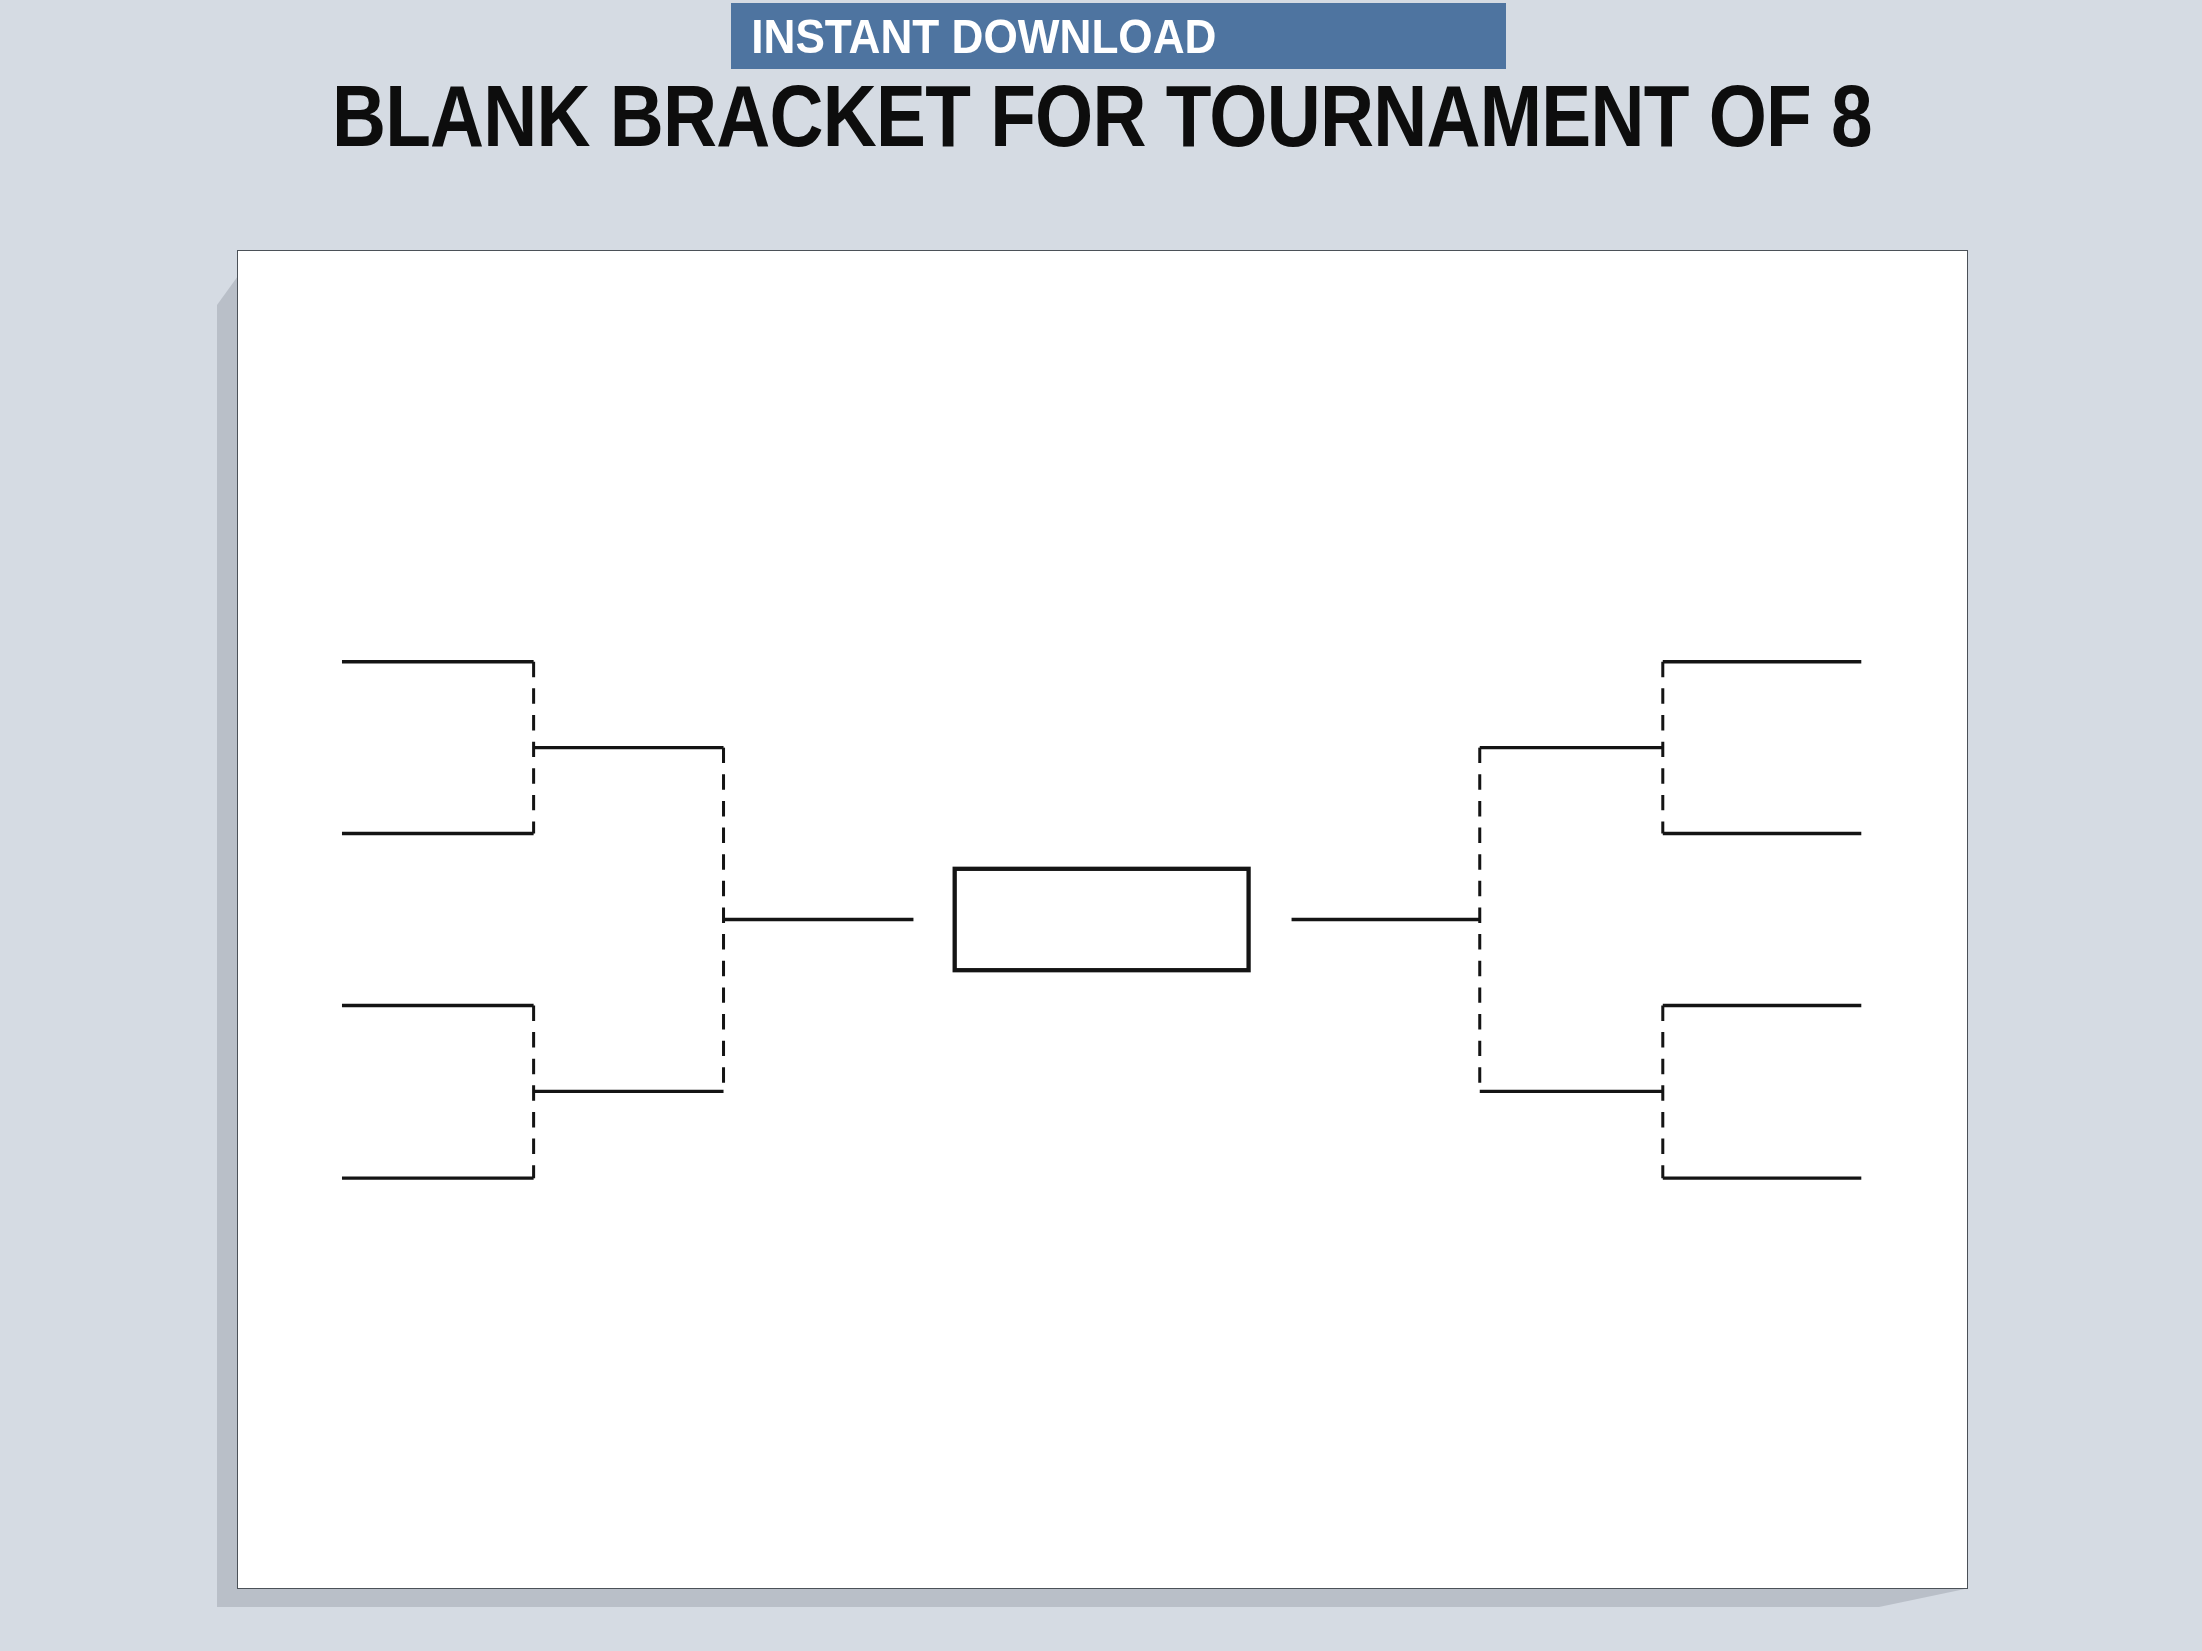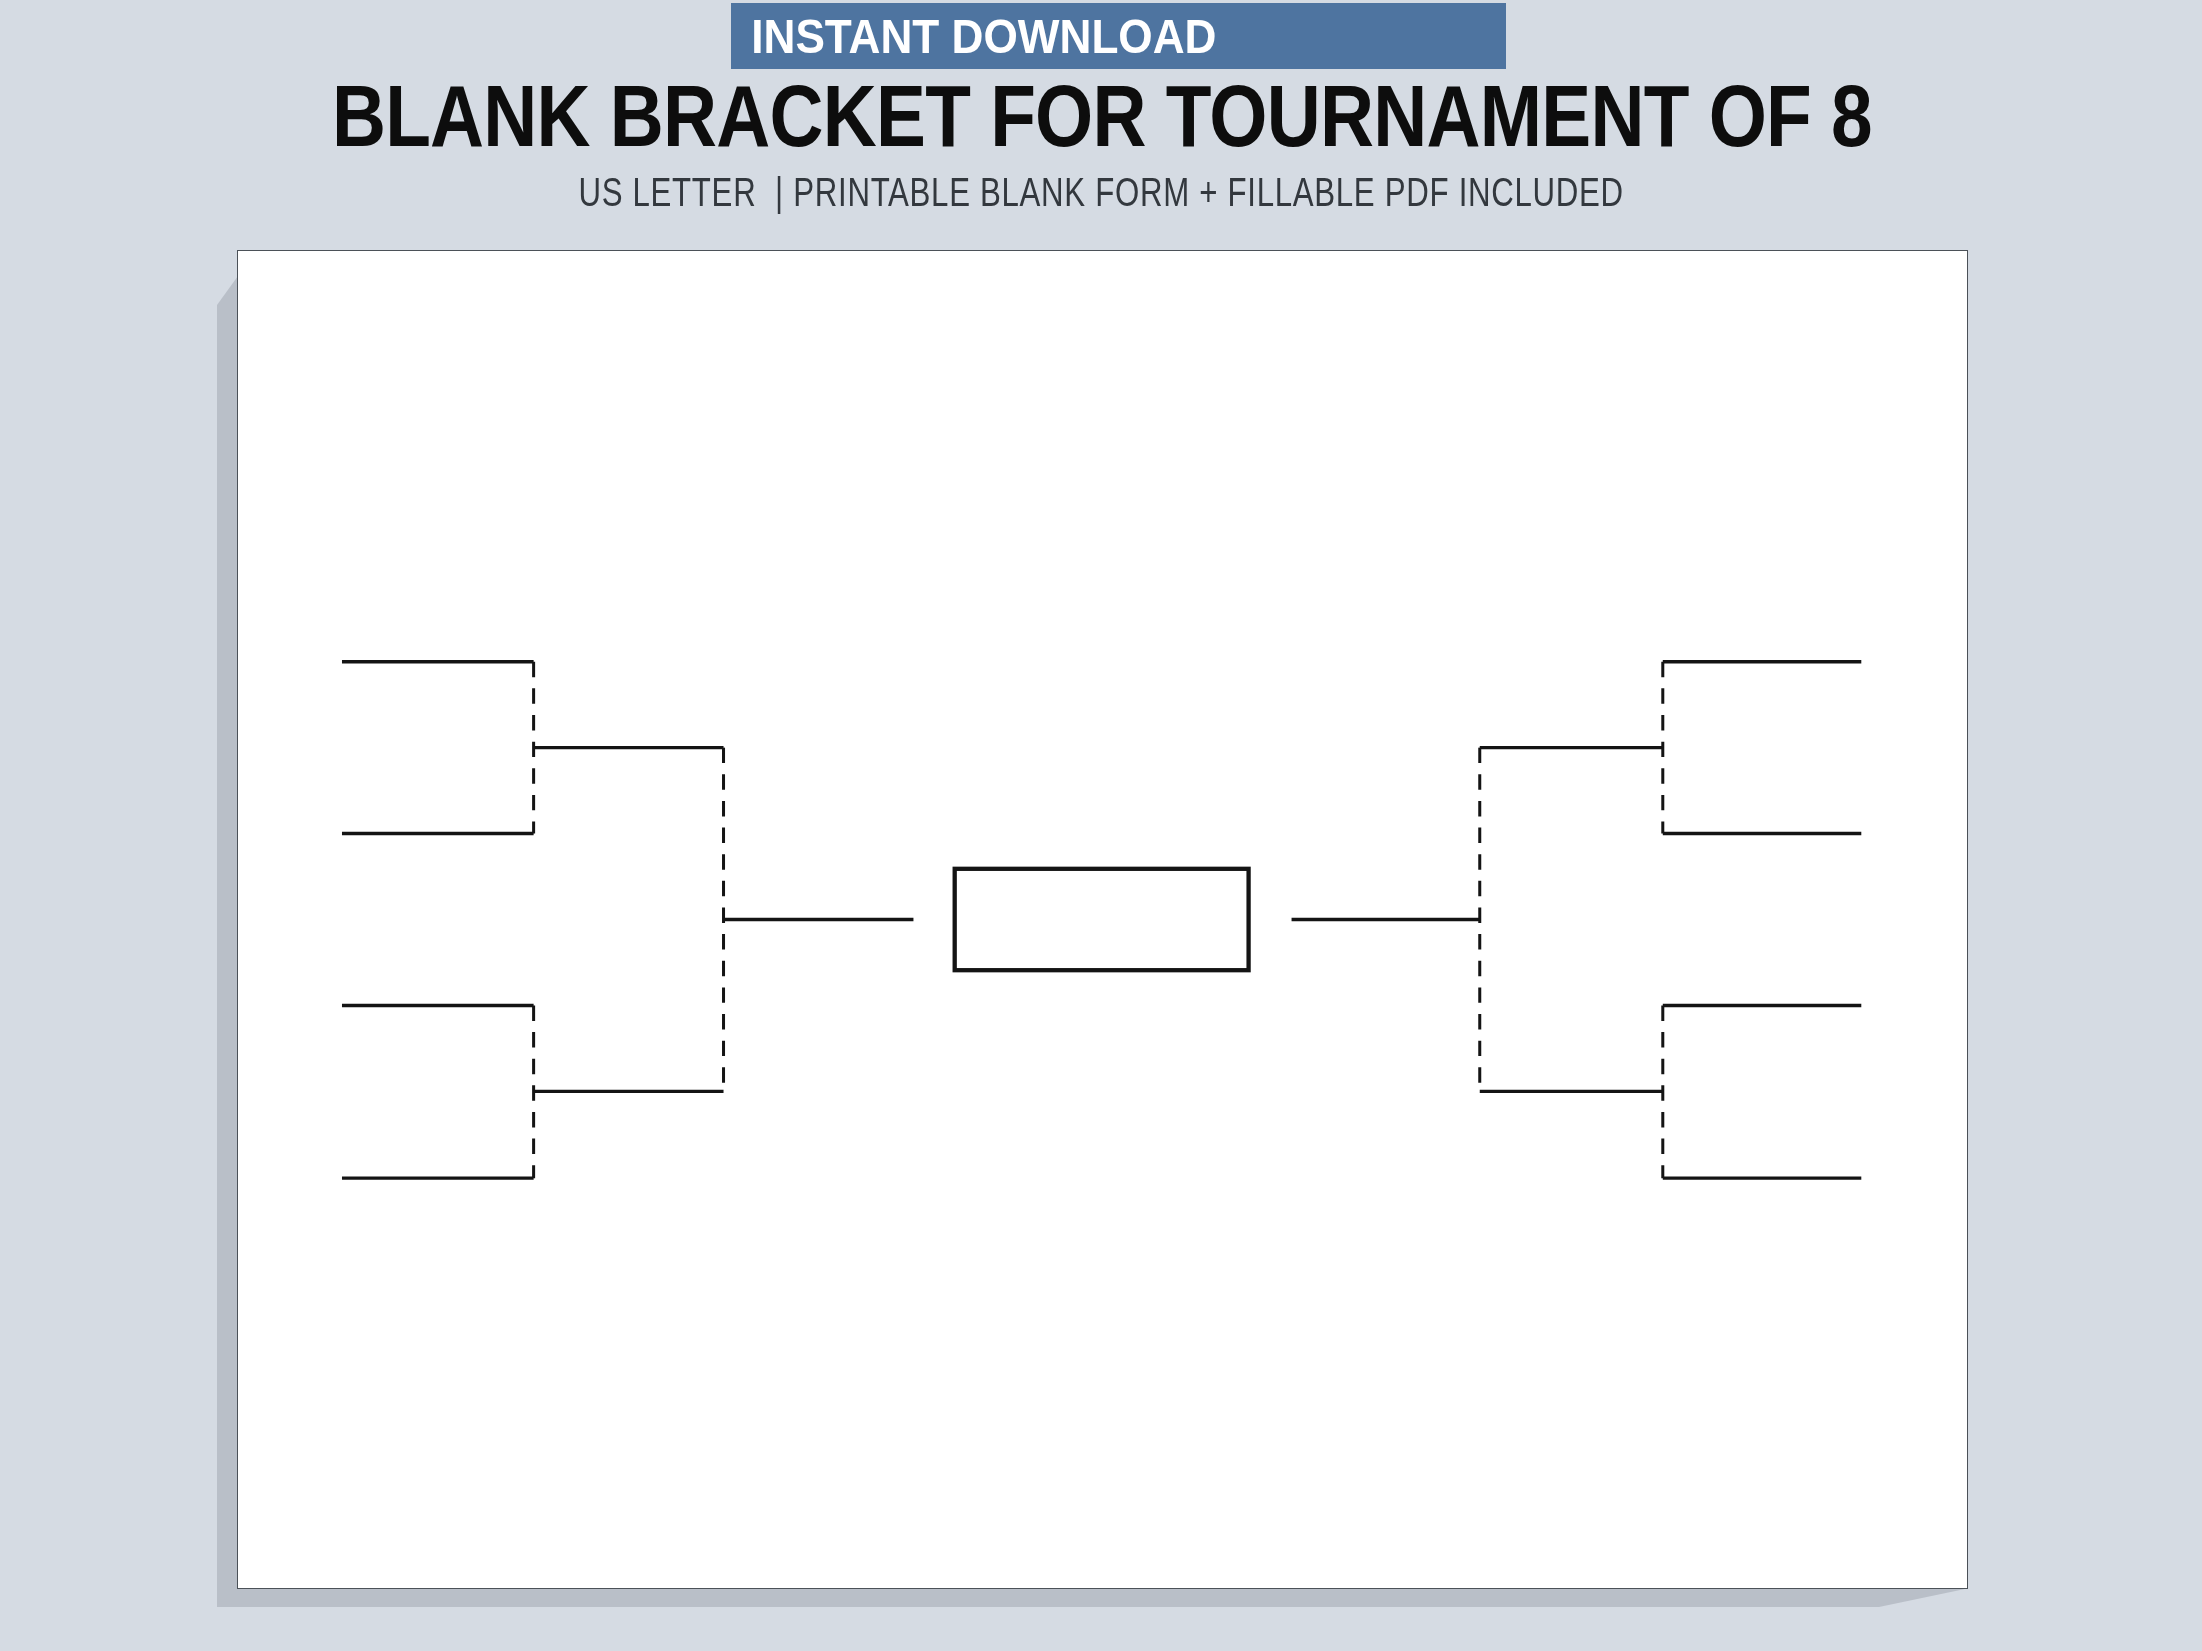--- a/index.html
+++ b/index.html
@@ -114,23 +114,20 @@
 <div class="stage">
 
   <div class="banner">
     <span class="banner-text">INSTANT DOWNLOAD</span>
   </div>
 
   <div class="title-row">
     <span class="title-text">BLANK BRACKET FOR TOURNAMENT OF 8</span>
   </div>
 
-  <div class="subtitle-row">
-    <span class="subtitle-text">US LETTER  | PRINTABLE BLANK FORM + FILLABLE PDF INCLUDED</span>
-  </div>
 
   <div class="page-shadow"></div>
 
   <div class="page">
     <svg class="bracket" xmlns="http://www.w3.org/2000/svg" viewBox="0 0 2012 1556" preserveAspectRatio="none">
         <line x1="121" y1="478" x2="344" y2="478" stroke="#141414" stroke-width="4"></line>
         <line x1="121" y1="678" x2="344" y2="678" stroke="#141414" stroke-width="4"></line>
         <line x1="121" y1="878" x2="344" y2="878" stroke="#141414" stroke-width="4"></line>
         <line x1="121" y1="1079" x2="344" y2="1079" stroke="#141414" stroke-width="4"></line>
         <line x1="344" y1="578" x2="565" y2="578" stroke="#141414" stroke-width="4"></line>

